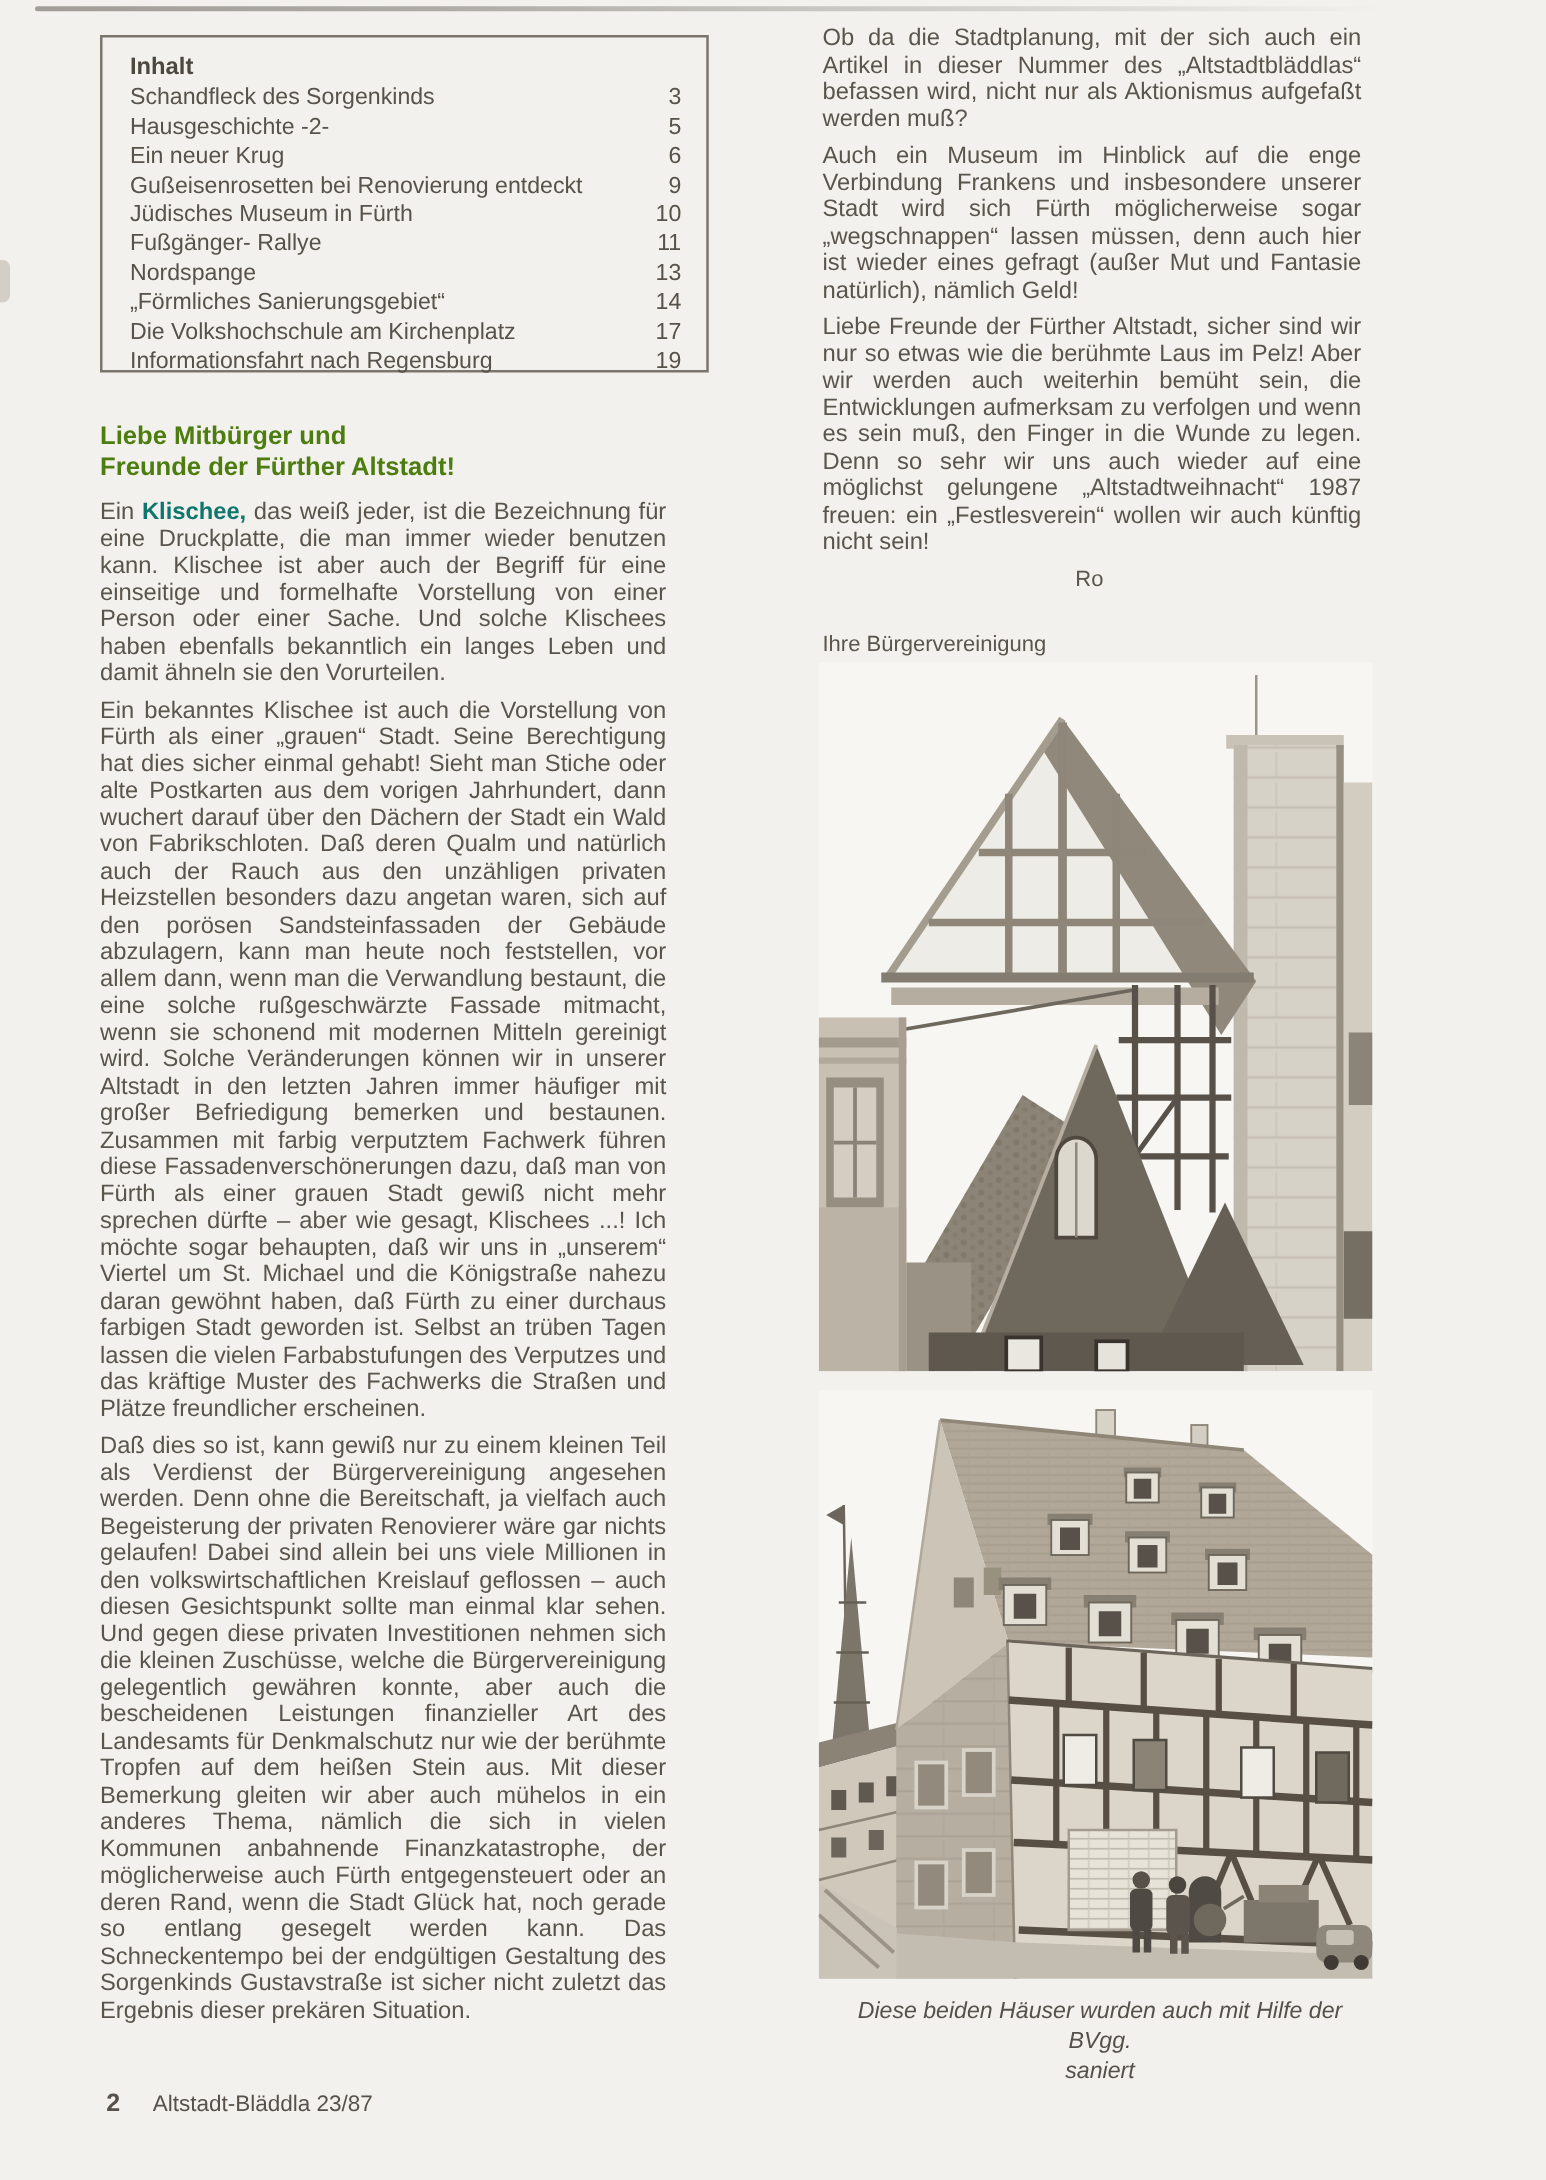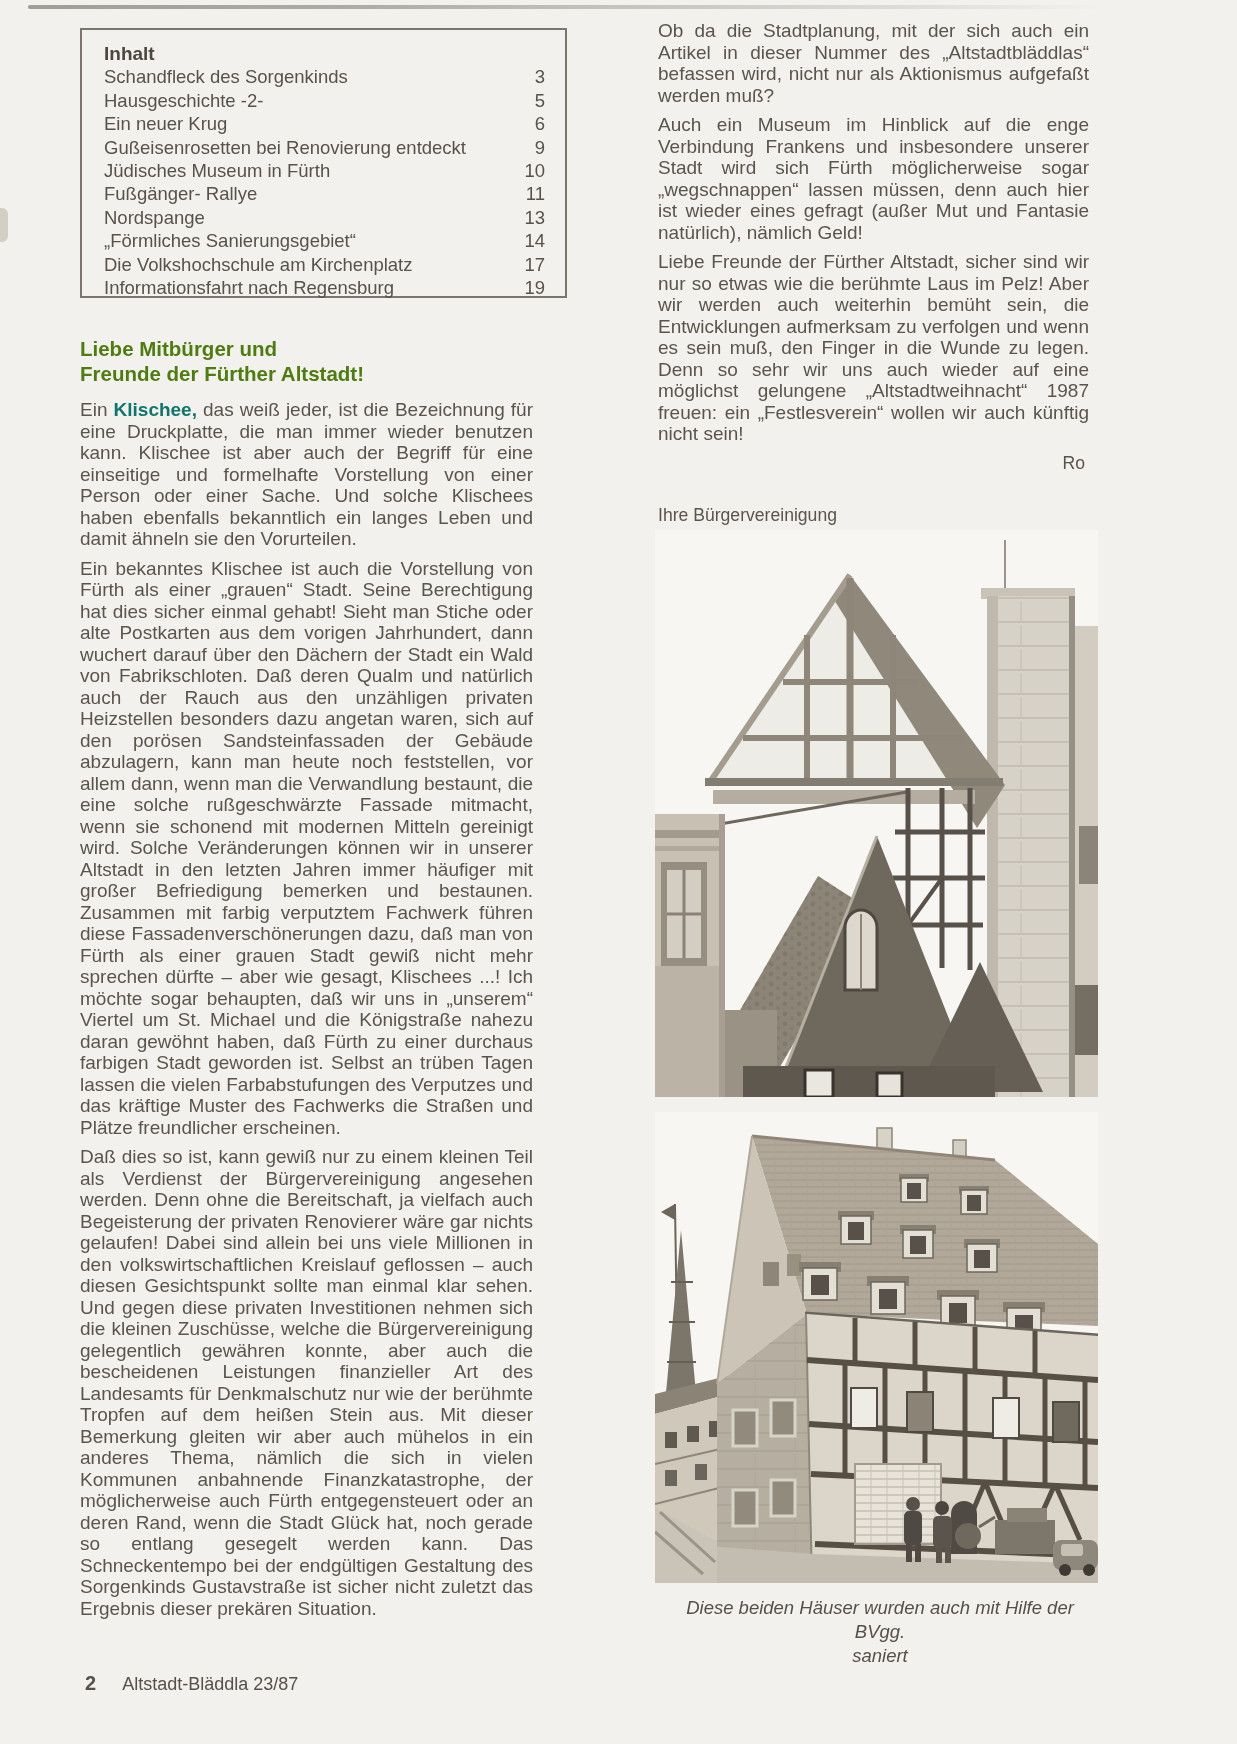--- a/index.html
+++ b/index.html
@@ -24,21 +24,21 @@
     padding:12px 20px 0 22px; background:transparent;
   }
   .toc-title{font-weight:bold; font-size:19px; line-height:23.4px; color:#4c473f;}
   .toc-row{display:flex; justify-content:space-between; font-size:18.5px; line-height:23.4px; color:#57524a;}
   .toc-row .pg{width:42px; text-align:right;}
   .left-col{position:absolute; left:80px; top:336px; width:453px;}
   .col-heading{font-weight:bold; font-size:20.5px; line-height:25px; color:#4d7c0f; margin:0 0 13px 0;}
   p.body{font-size:19px; line-height:21.5px; text-align:justify; margin:0 0 8px 0;}
   p.body b{color:#0f766e;}
   .right-col{position:absolute; left:658px; top:20px; width:431px;}
-  .sig{text-align:right; font-size:17.6px; line-height:21.5px; padding-right:4px; margin-top:2px;}
+  .sig{text-align:center; font-size:17.6px; line-height:21.5px; padding-right:4px; margin-top:2px;}
   .closing{margin-top:30px; font-size:17.6px; line-height:23px;}
   .photo{position:absolute; background:#f6f5f1;}
   .photo svg{display:block; width:100%; height:100%;}
   .photo-1{left:655px; top:530px; width:443px; height:567px;}
   .photo-2{left:655px; top:1112px; width:443px; height:471px;}
   .caption{
     position:absolute; left:660px; top:1596px; width:440px;
     font-style:italic; font-size:18.5px; line-height:24px; color:#55504a;text-align:center;
   }
   .footer{position:absolute; left:85px; top:1672px; display:flex; align-items:baseline; color:#56514a;}

